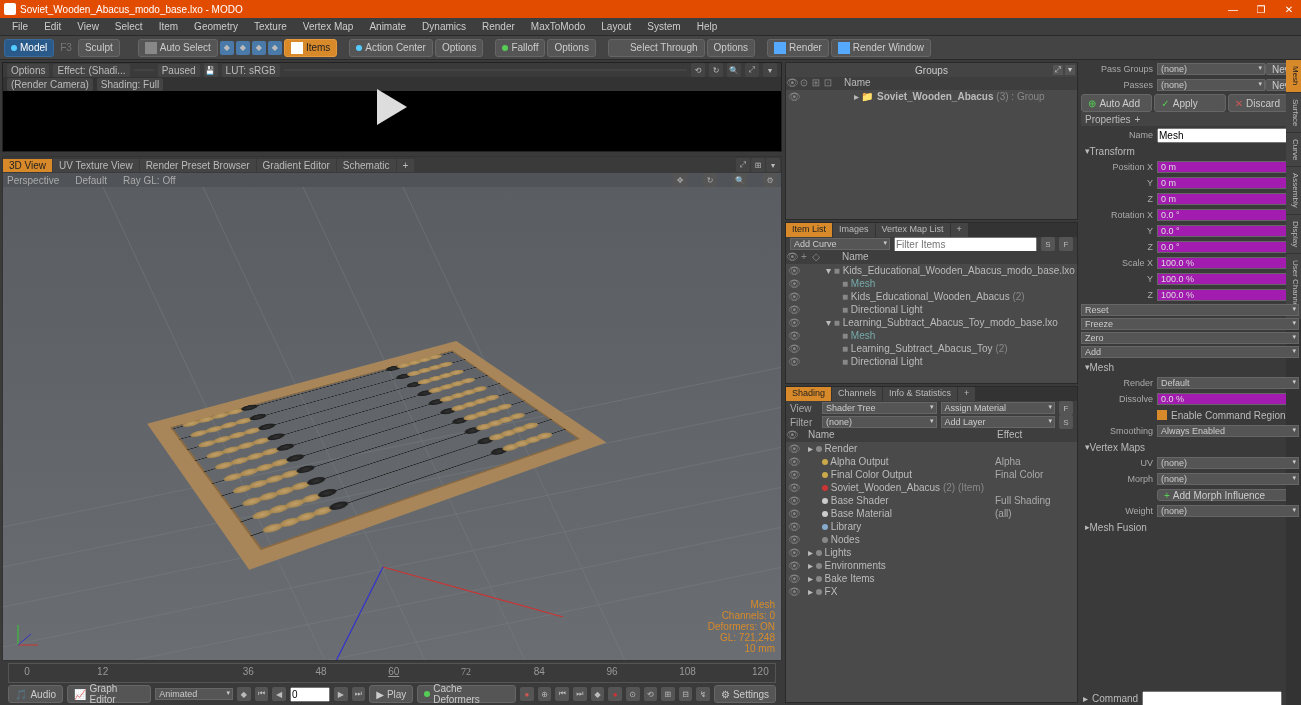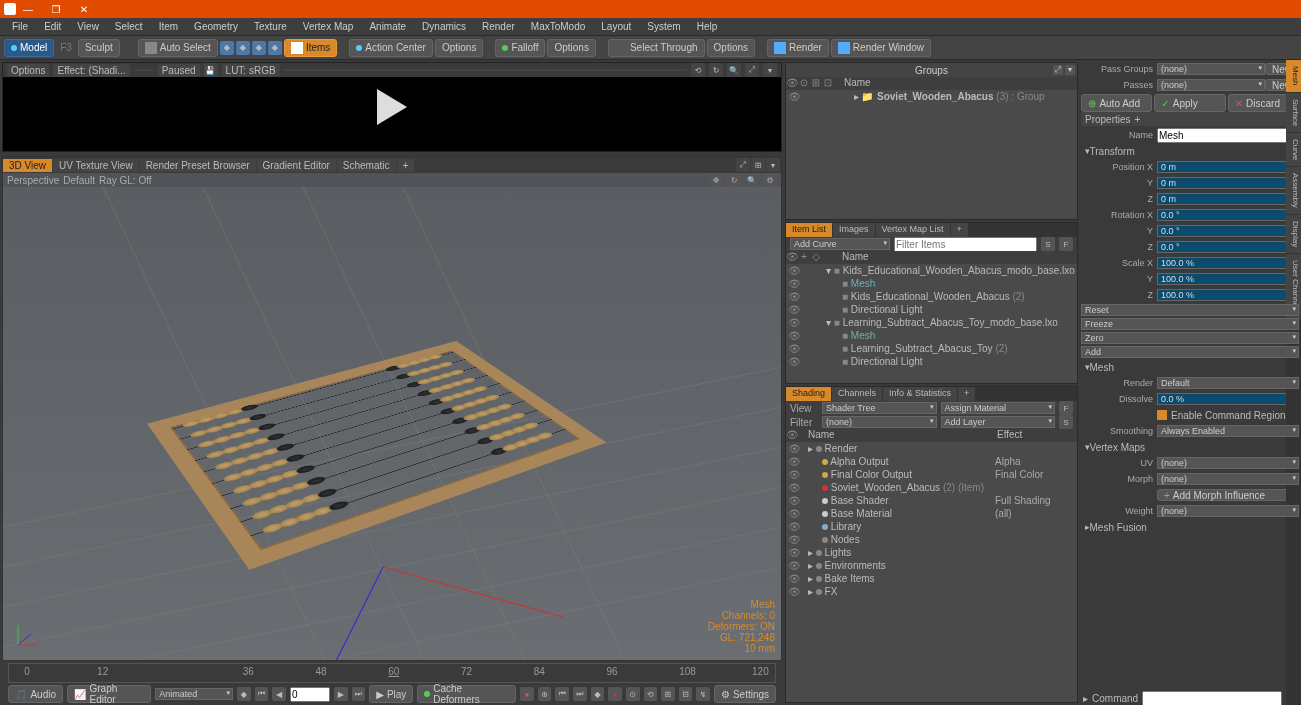--- a/index.html
+++ b/index.html
@@ -19,21 +19,21 @@
 .main { flex: 1; display: flex; overflow: hidden; }
 .left { flex: 1; display: flex; flex-direction: column; }
 .preview { background: #000; height: 90px; position: relative; margin: 2px; border: 1px solid #222; }
 .preview-bar { background: #3a3a3a; height: 14px; display: flex; align-items: center; padding: 0 4px; gap: 4px; }
 .preview-bar span { padding: 1px 4px; background: #444; border-radius: 2px; }
 .play { position: absolute; left: 50%; top: 50%; transform: translate(-50%,-50%); width: 0; height: 0; border-left: 30px solid #ddd; border-top: 18px solid transparent; border-bottom: 18px solid transparent; }
 .viewport { flex: 1; background: #606468; position: relative; margin: 2px; border: 1px solid #333; overflow: hidden; }
 .vp-tabs { background: #3a3a3a; height: 16px; display: flex; align-items: center; }
 .vp-tabs span { padding: 1px 6px; background: #444; margin-right: 1px; cursor: pointer; }
 .vp-tabs span.active { background: #d88a2a; color: #222; }
-.vp-sub { background: #505458; height: 14px; display: flex; align-items: center; padding: 0 4px; gap: 4px; color: #aaa; }
+.vp-sub { background: #505458; height: 14px; display: flex; align-items: center; padding: 0 4px; gap: 16px; color: #aaa; }
 .vp-canvas { position: absolute; left: 0; right: 0; top: 30px; bottom: 0; background: linear-gradient(#5a5e62, #6a6e72); }
 .vp-info { position: absolute; right: 6px; bottom: 6px; text-align: right; color: #d88a2a; line-height: 11px; }
 .axis { position: absolute; left: 10px; bottom: 10px; width: 30px; height: 30px; }
 .timeline { background: #3a3a3a; height: 20px; margin: 0 8px; display: flex; align-items: center; position: relative; border: 1px solid #555; }
 .timeline .tick { position: absolute; color: #999; top: 2px; }
 .transport { background: #3a3a3a; height: 22px; display: flex; align-items: center; padding: 2px 8px; gap: 4px; }
 .right { width: 517px; display: flex; }
 .panels { width: 295px; display: flex; flex-direction: column; gap: 2px; padding: 2px 1px; }
 .panel { background: #fdba74; border: 1px solid #2a2a2a; display: flex; flex-direction: column; }
 .panel-hdr { background: #444; height: 14px; display: flex; align-items: center; justify-content: center; font-size: 9px; color: #ccc; position: relative; }
@@ -44,41 +44,42 @@
 .panel-tabs span { padding: 1px 6px; background: #444; margin-right: 1px; cursor: pointer; font-size: 9px; }
 .panel-tabs span.active { background: #d88a2a; color: #222; }
 .panel-body { flex: 1; background: #4a4a4a; overflow: auto; }
 .tree-row { display: flex; align-items: center; height: 13px; padding: 0 2px; gap: 2px; }
 .tree-cols { display: flex; background: #3e3e3e; height: 13px; }
 .eye { width: 12px; height: 12px; text-align: center; color: #888; }
 .props { width: 222px; background: #3a3a3a; display: flex; flex-direction: column; padding: 2px; gap: 2px; }
 .prop-hdr { background: #444; height: 14px; display: flex; align-items: center; padding: 0 4px; font-size: 9px; }
 .prop-row { display: flex; height: 14px; align-items: center; }
 .prop-row label { width: 76px; text-align: right; padding-right: 4px; color: #aaa; font-size: 9px; }
-.prop-row .val { flex: 1; background: #0c4a6e; border: 1px solid #666; height: 12px; padding: 0 3px; color: #ddd; font-size: 9px; display: flex; align-items: center; }
+.prop-row .val { flex: 1; background: #a21caf; border: 1px solid #666; height: 12px; padding: 0 3px; color: #ddd; font-size: 9px; display: flex; align-items: center; }
 .dropdown { background: #555; border: 1px solid #666; height: 12px; padding: 0 3px; color: #ccc; font-size: 9px; position: relative; }
 .dropdown::after { content: "▾"; position: absolute; right: 2px; font-size: 7px; }
 .side-tabs { width: 15px; background: #333; display: flex; flex-direction: column; }
 .side-tabs span { writing-mode: vertical-rl; padding: 6px 1px; background: #444; margin-bottom: 1px; font-size: 8px; cursor: pointer; }
 .side-tabs span.active { background: #d88a2a; color: #222; }
 .abacus { position: absolute; left: 50%; top: 52%; transform: translate(-55%,-50%) perspective(900px) rotateX(58deg) rotateZ(-30deg); width: 380px; height: 260px; }
 .frame { position: absolute; inset: 0; border: 18px solid #a8865a; background: rgba(0,0,0,0); box-shadow: inset 0 0 0 2px #8a6a42; }
 .wire { position: absolute; left: 18px; right: 18px; height: 1px; background: #222; }
 .bead { width: 18px; height: 10px; background: radial-gradient(#c2a26a,#9a7a42); border-radius: 50%; position: absolute; }
 .bead.dark { background: radial-gradient(#333,#111); }
 .cmdline { height: 14px; display: flex; align-items: center; padding: 0 4px; background: #3a3a3a; gap: 4px; }
 .iconbtn { width: 14px; height: 14px; background: #555; border-radius: 2px; display: inline-flex; align-items: center; justify-content: center; font-size: 8px; cursor: pointer; }
 .sq { width: 12px; height: 12px; background: #555; display: inline-block; }
 .chk { width: 10px; height: 10px; background: #d88a2a; display: inline-block; }
 </style>
 </head>
 <body>
 
 <div class="titlebar">
   <span class="icon"></span>
+  <span class="title">Soviet_Wooden_Abacus_modo_base.lxo - MODO</span>
   <div class="winbtns">
     <span>—</span>
     <span>❐</span>
     <span>✕</span>
   </div>
 </div>
 
 <div class="menubar" id="menubar">
     <span>File</span>
     <span>Edit</span>
@@ -164,20 +165,24 @@
         <span style="width:20px"></span>
         <span>Paused</span>
         <span class="iconbtn">💾</span>
         <span>LUT: sRGB</span>
         <span style="flex:1"></span>
         <span class="iconbtn">⟲</span>
         <span class="iconbtn">↻</span>
         <span class="iconbtn">🔍</span>
         <span class="iconbtn">⤢</span>
         <span class="iconbtn">▾</span>
+      </div>
+      <div class="preview-bar" style="background:#333">
+        <span>(Render Camera)</span>
+        <span>Shading: Full</span>
       </div>
       <div class="play"></div>
     </div>
 
     <div class="viewport">
       <div class="vp-tabs" id="vp-tabs">
           <span class="active">3D View</span>
           <span>UV Texture View</span>
           <span>Render Preset Browser</span>
           <span>Gradient Editor</span>
@@ -349,21 +354,21 @@
       </div>
     </div>
 
     <div class="timeline" id="timeline">
         <span class="tick" style="left: 2%;">0</span>
         <span class="tick" style="left: 11.5%;">12</span>
         <span class="tick" style="left: 21%; margin-top: 42px;">24</span>
         <span class="tick" style="left: 30.5%;">36</span>
         <span class="tick" style="left: 40%;">48</span>
         <span class="tick" style="left: 49.5%; text-decoration: underline;">60</span>
-        <span class="tick" style="left: 59%;">72</span>
+        <span class="tick" style="left: 59%; font-family: Liberation Serif, serif;">72</span>
         <span class="tick" style="left: 68.5%;">84</span>
         <span class="tick" style="left: 78%;">96</span>
         <span class="tick" style="left: 87.5%;">108</span>
         <span class="tick" style="left: 97%;">120</span>
       </div>
 
     <div class="transport">
       <span class="btn">🎵<span>Audio</span></span>
       <span class="btn">📈<span>Graph Editor</span></span>
       <span class="dropdown" style="width:80px">Animated</span>

